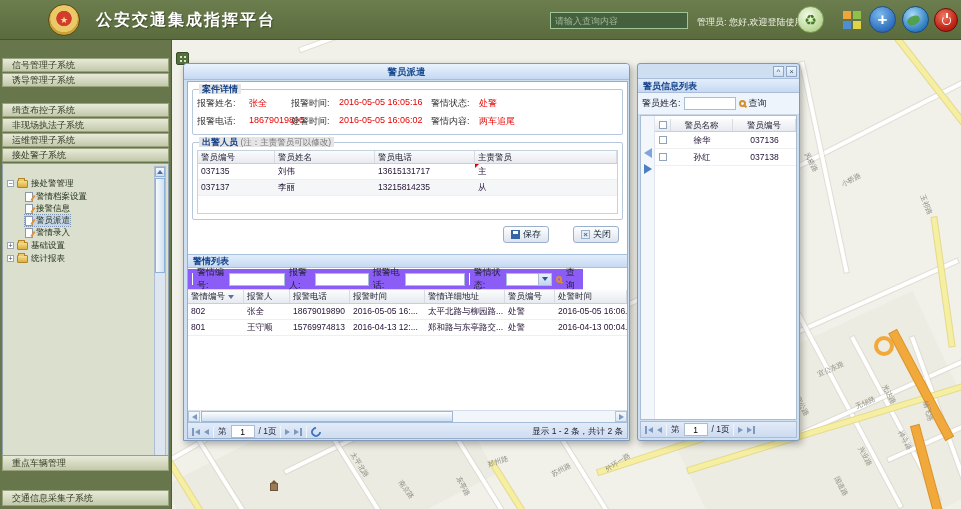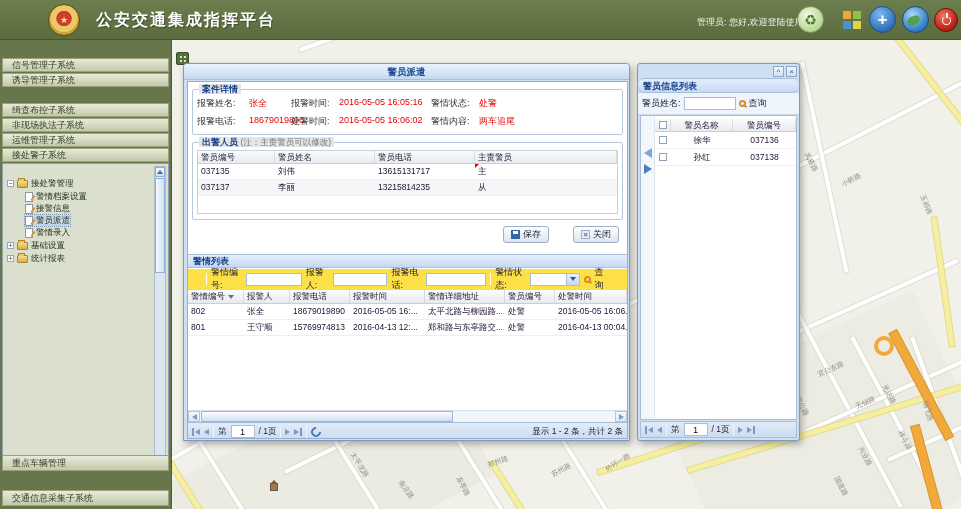--- a/index.html
+++ b/index.html
@@ -79,21 +79,21 @@
   .dc0{width:77px}.dc1{width:100px}.dc2{width:100px}.dc3{flex:1}
   .ac0{width:56px}.ac1{width:46px}.ac2{width:60px}.ac3{width:75px}.ac4{width:80px}.ac5{width:50px}.ac6{flex:1}
   .dirty { position:absolute; left:0; top:0; width:0; height:0; border-top:4px solid #d00; border-right:4px solid transparent; }
   .sort-ind { display:inline-block; margin-left:3px; border-left:3px solid transparent; border-right:3px solid transparent; border-top:4px solid #5a7398; vertical-align:middle; }
   .btn { position:absolute; height:17px; display:flex; align-items:center; gap:3px; padding:0 7px; font-size:9px; color:#123;
     background:linear-gradient(#fefefe,#dde4ef); border:1px solid #9cb0cc; border-radius:3px; cursor:pointer; }
   .i-save { width:9px; height:9px; background:#3465a4; position:relative; }
   .i-save::after { content:""; position:absolute; left:2px; top:1px; width:5px; height:3px; background:#fff; }
   .i-xbox { width:9px; height:9px; border:1px solid #9cb0cc; background:#e7eef7; color:#4a6b96; font-size:8px; line-height:7px; text-align:center; font-weight:bold; }
   .sec-hdr { position:absolute; left:0; width:439px; height:14px; background:linear-gradient(#e3eefb,#c6d9f2); border-top:1px solid #a9c0dd; border-bottom:1px solid #a9c0dd; font-weight:bold; color:#15428b; font-size:9px; line-height:13px; padding-left:5px; }
-  .fbar { position:absolute; left:0; width:439px; height:21px; background:#fde047; border-bottom:1px solid #cdd8e6; display:flex; align-items:center; gap:4px; padding:0 18px; font-size:9px; color:#223; }
+  .fbar { position:absolute; left:0; width:395px; height:21px; background:#8b5cf6; border-bottom:1px solid #cdd8e6; display:flex; align-items:center; gap:4px; padding:0 4px; font-size:9px; color:#223; }
   .fsep { width:1px; height:12px; background:#c3cedd; border-right:1px solid #fff; }
   .fin { height:13px; border:1px solid #a9bdd4; font-size:9px; padding:0 2px; background:#fff; }
   .fsel { width:62px; height:13px; border:1px solid #a9bdd4; background:#fff; position:relative; }
   .fsel .trig { position:absolute; right:0; top:0; width:13px; height:11px; background:linear-gradient(#e7f0fc,#c2d6f0); border-left:1px solid #a9bdd4; display:flex; align-items:center; justify-content:center; }
   .tri-dn { border-left:3px solid transparent; border-right:3px solid transparent; border-top:4px solid #33548a; }
   .i-mag { width:7px; height:7px; border:2px solid #d98e2b; border-radius:50%; position:relative; display:inline-block; }
   .i-mag::after { content:""; position:absolute; width:4px; height:2px; background:#d98e2b; right:-3px; bottom:-2px; transform:rotate(40deg); }
   .hscroll { position:absolute; left:0; width:439px; height:12px; background:#f2f6fb; border-top:1px solid #d5dde8; }
   .harr { position:absolute; top:0; width:12px; height:11px; background:linear-gradient(#f4f8fc,#dce8f5); border:1px solid #b6c6da; display:flex; align-items:center; justify-content:center; }
   .hthumb { position:absolute; left:13px; top:0; width:252px; height:11px; background:linear-gradient(#fdfdfe,#cfdff2); border:1px solid #9fb6d4; }
@@ -103,21 +103,21 @@
   .pbarline { width:2px; height:8px; background:#7d99bd; }
   .pgbtn { display:flex; align-items:center; gap:1px; cursor:pointer; }
   .pg-input { width:24px; height:13px; border:1px solid #a9bdd4; font-size:8.5px; text-align:center; background:#fff; }
   .i-refresh { width:10px; height:10px; border:2px solid #3f74c4; border-radius:50%; border-top-color:transparent; transform:rotate(45deg); }
   .pg-summary { margin-left:auto; color:#223; }
   .vsep { width:1px; height:12px; background:#b9c9dd; border-right:1px solid #f0f5fb; }
   
   .rp { position:absolute; left:637px; top:63px; width:163px; height:378px; background:#cfdff2; border:1px solid #8099ba; border-radius:3px; box-shadow:2px 3px 7px rgba(0,0,0,.3); z-index:5; }
   .rp-top { position:relative; height:14px; }
   .mini { position:absolute; top:2px; width:11px; height:11px; background:linear-gradient(#f0f6fd,#cfe0f4); border:1px solid #8fa6c4; font-size:8px; line-height:9px; text-align:center; color:#456; cursor:pointer; }
-  .rp-title { height:15px; background:linear-gradient(#e3eefb,#c6d9f2); border-top:1px solid #aabdd8; border-bottom:1px solid #aabdd8; font-weight:bold; font-size:9px; color:#15428b; line-height:14px; padding-left:5px;border-radius:6px; }
+  .rp-title { height:15px; background:linear-gradient(#e3eefb,#c6d9f2); border-top:1px solid #aabdd8; border-bottom:1px solid #aabdd8; font-weight:bold; font-size:9px; color:#15428b; line-height:14px; padding-left:5px; }
   .rp-search { height:22px; background:#eef4fb; border-bottom:1px solid #cdd8e6; display:flex; align-items:center; gap:3px; padding:0 4px; font-size:9px; color:#223; }
   .rp-body { position:absolute; left:2px; top:51px; width:157px; bottom:20px; background:#fff; border:1px solid #a9bdd4; overflow:hidden; }
   .rp-strip { position:absolute; left:0; top:0; bottom:0; width:14px; background:#f3f7fc; border-right:1px solid #e0e6ee; }
   .ar-l { position:absolute; left:3px; width:0; height:0; border-top:5px solid transparent; border-bottom:5px solid transparent; border-right:8px solid #7fa6da; cursor:pointer; }
   .ar-r { position:absolute; left:3px; width:0; height:0; border-top:5px solid transparent; border-bottom:5px solid transparent; border-left:8px solid #4a7fc1; cursor:pointer; }
   .rp-table { position:absolute; left:14px; top:3px; right:0;text-align:center; }
   .oc-cb{width:16px; display:flex; align-items:center; justify-content:center;} .oc0{width:62px}.oc1{flex:1}
   .cb { width:8px; height:8px; border:1px solid #8fa3ba; background:#fff; display:inline-block; }
   .rp-paging { position:absolute; left:2px; bottom:2px; width:157px; height:17px; background:linear-gradient(#e2ebf8,#ccdbf0); border:1px solid #a9bdd4; display:flex; align-items:center; gap:4px; padding:0 4px; font-size:8.5px; color:#223; }
 </style>
@@ -174,20 +174,21 @@
     <span class="rlabel" style="left:552px;top:430px;transform:rotate(-28deg);">苏州路</span>
     <span class="rlabel" style="left:606px;top:425px;transform:rotate(-32deg);">外环一路</span>
     <span class="bldg" style="left:270px;top:443px;"></span>
   </div>
 
   <div class="header">
     <div class="logo">
       <span class="star">★</span>
     </div>
     <div class="h-title">公安交通集成指挥平台</div>
+    <input class="h-search" placeholder="请输入查询内容" style="">
     <div class="h-greet">管理员: 您好,欢迎登陆使用</div>
     <div class="hbtn recycle">
         <span>♻</span>
       </div>
     <div class="hbtn grid">
       <div class="grid-wrap">
         <span class="gsq" style="background:#f0a53c"></span>
         <span class="gsq" style="background:#8fbf4d"></span>
         <span class="gsq" style="background:#4d8fd0"></span>
         <span class="gsq" style="background:#e0d24a"></span>

